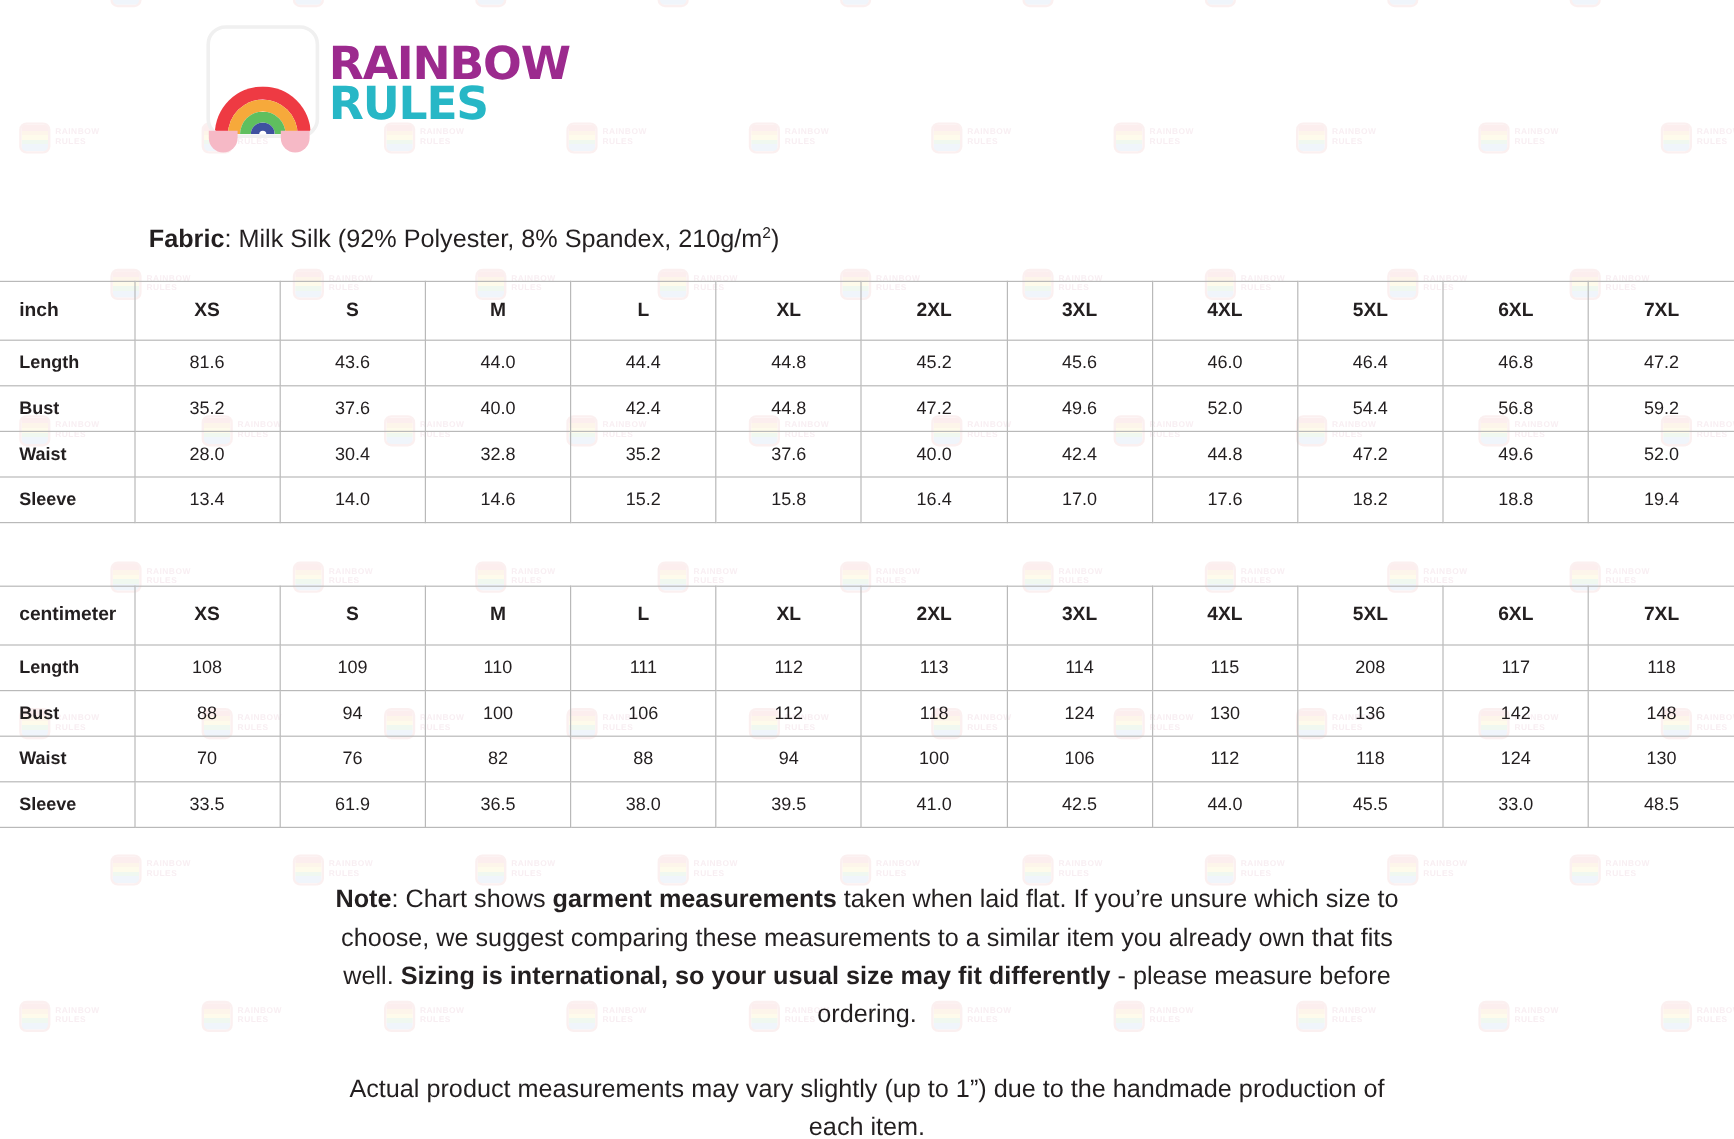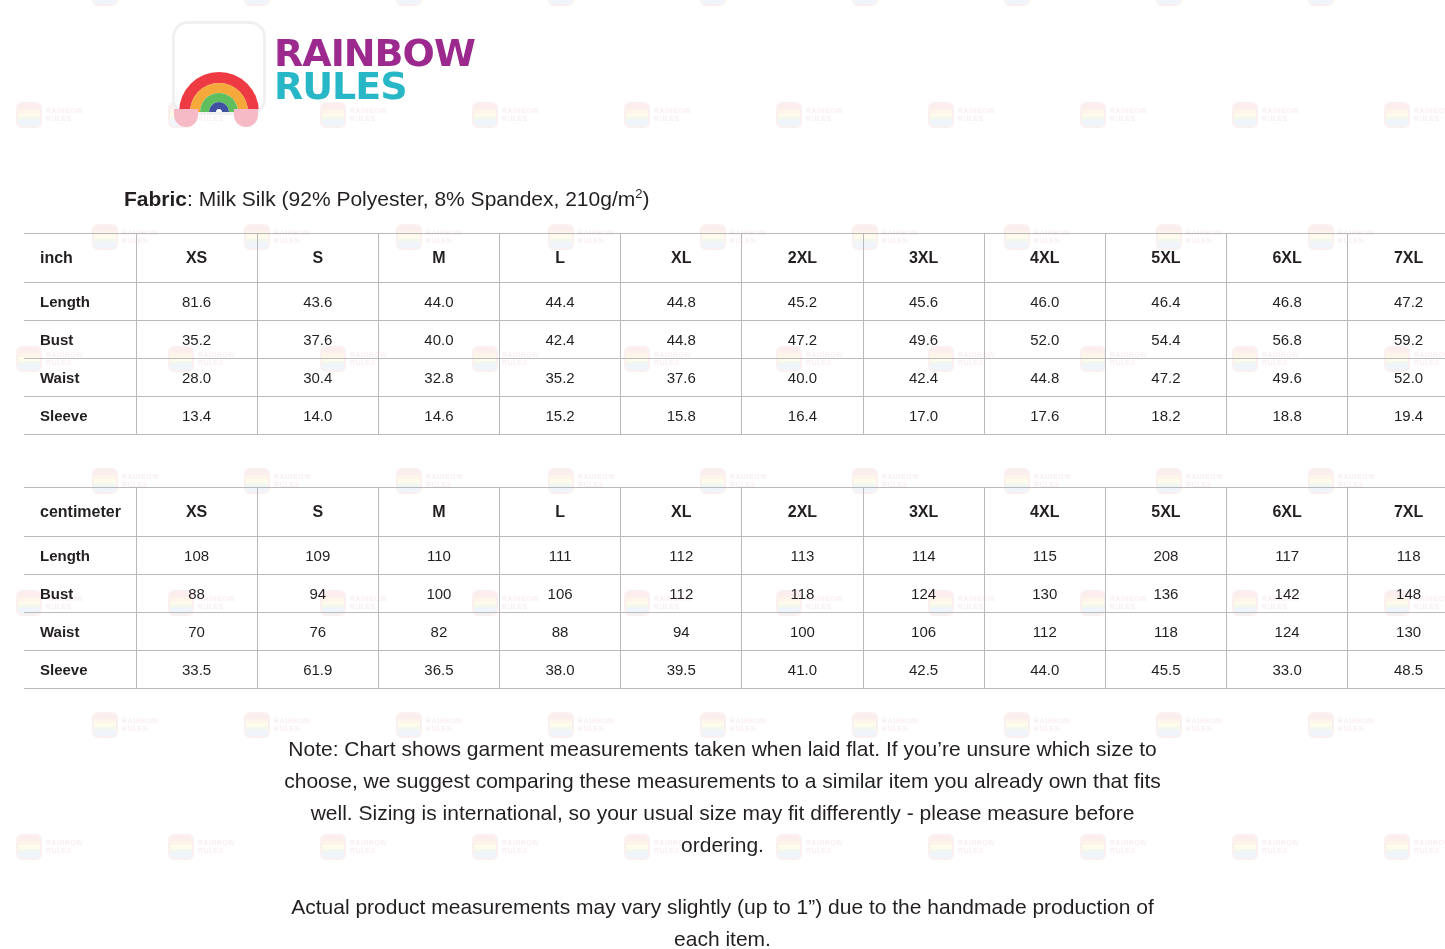--- a/index.html
+++ b/index.html
@@ -141,21 +141,21 @@
     padding-left: 124px;
     margin-top: 52px;
     font-size: 21px;
     line-height: 32px;
     color: #231f20;
   }
   .specs b { font-weight: bold; }
   .specs sup { font-size: 13px; vertical-align: super; }
 
   
-  .table-wrap { margin-top: 18px; padding-left: 24px; }
+  .table-wrap { margin-top: 18px; }
   table.size {
     width: 1445px;
     border-collapse: collapse;
     table-layout: fixed;
     font-size: 15px;
   }
   table.size th, table.size td {
     border: 1px solid #b9b9b9;
     height: 35px;
     text-align: center;
@@ -183,21 +183,21 @@
 
   
   .note {
     margin: 44px auto 0;
     width: 900px;
     text-align: center;
     font-size: 21px;
     line-height: 32px;
     color: #231f20;
   }
-  .note b { font-weight: normal; }
+  .note b { font-weight: bold; }
   .note2 {
     margin: 30px auto 0;
     width: 880px;
     text-align: center;
     font-size: 21px;
     line-height: 32px;
     color: #231f20;
   }
 
   

